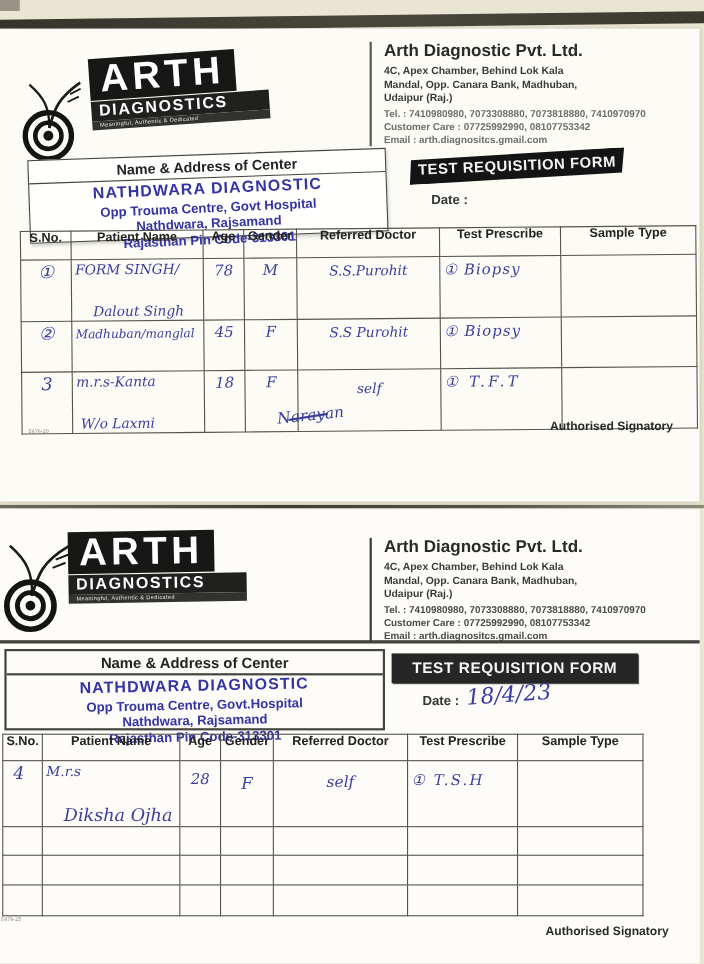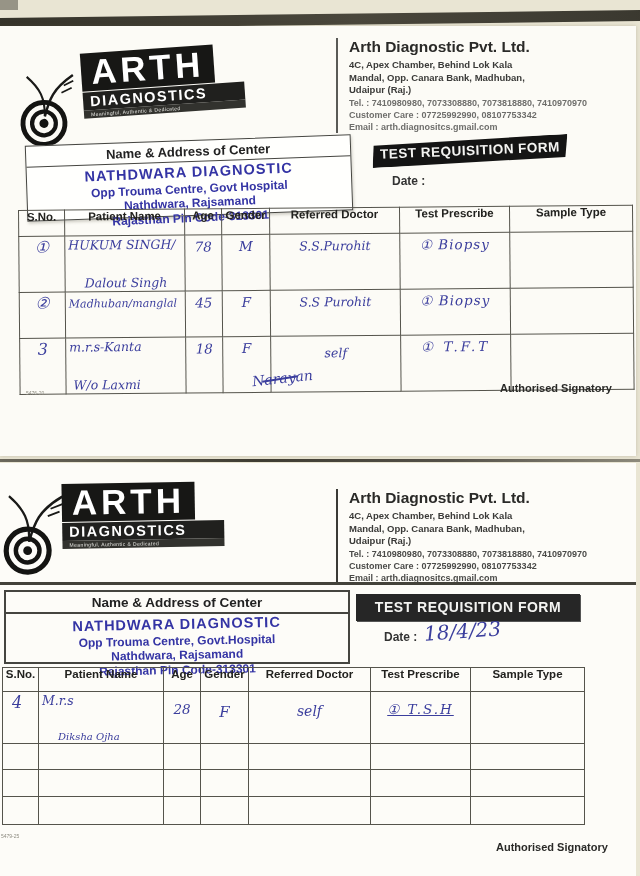--- a/index.html
+++ b/index.html
@@ -60,21 +60,21 @@
   table.req{border-collapse:collapse;table-layout:fixed;background:transparent;}
   table.req th{font-size:11.5px;font-weight:bold;color:#22221f;padding:0;}
   table.req th,table.req td{border:1.5px solid #55544c;vertical-align:top;}
   table.req td{padding:1px 3px;overflow:visible;}
   .sno-hand{font-size:16px;text-align:center;display:block;}
   .name1{font-size:12.5px;white-space:nowrap;}
   .name2{font-size:12.5px;padding-left:16px;white-space:nowrap;margin-top:23px;}
   .small-name{font-size:11px;}
   .age-hand,.gen-hand{font-size:13.5px;text-align:center;display:block;margin-top:2px;}
   .doc-hand{font-size:12.5px;text-align:center;display:block;margin-top:3px;}
-  .test-hand{font-size:13.5px;display:block;margin-top:2px;letter-spacing:1px;text-align:center;}
+  .test-hand{font-size:13.5px;display:block;margin-top:2px;letter-spacing:1px;}
 
   .note-hand{position:absolute;font-size:14px;}
   .strikeline{position:absolute;width:36px;height:2px;background:#3b3e9d;transform:rotate(-9deg);}
   .sig{position:absolute;font-size:11px;font-weight:bold;color:#2a2a28;}
   .tinycode{position:absolute;font-size:5px;color:#8d8b80;}
   .headrule{position:absolute;height:2.5px;background:#43423a;}
 </style>
 </head>
 <body>
 
@@ -146,21 +146,21 @@
       <th>Gender</th>
       <th>Referred Doctor</th>
       <th>Test Prescribe</th>
       <th>Sample Type</th>
     </tr>
     <tr style="height:52px;">
       <td>
             <span class="hand sno-hand">①</span>
           </td>
       <td>
-        <div class="hand name1">HUKUM SINGH/</div>
+        <div class="hand name1">FORM SINGH/</div>
         <div class="hand name2">Dalout Singh</div>
       </td>
       <td>
             <span class="hand age-hand">78</span>
           </td>
       <td>
             <span class="hand gen-hand">M</span>
           </td>
       <td>
             <span class="hand doc-hand">S.S.Purohit</span>
@@ -289,33 +289,33 @@
       <th>Referred Doctor</th>
       <th>Test Prescribe</th>
       <th>Sample Type</th>
     </tr>
     <tr style="height:50px;">
       <td>
             <span class="hand sno-hand" style="text-align:left;padding-left:6px;">4</span>
           </td>
       <td>
         <div class="hand name1">M.r.s</div>
-        <div class="hand name2" style="font-size:10px;">Diksha Ojha</div>
+        <div class="hand name2" style="font-size:16px;">Diksha Ojha</div>
       </td>
       <td>
             <span class="hand age-hand" style="margin-top:8px;">28</span>
           </td>
       <td>
             <span class="hand gen-hand" style="margin-top:10px;font-size:15px;">F</span>
           </td>
       <td>
             <span class="hand doc-hand" style="margin-top:10px;font-size:14px;">self</span>
           </td>
       <td>
-            <span class="hand test-hand" style="margin-top:8px;letter-spacing:2px;text-decoration:underline;">① T.S.H</span>
+            <span class="hand test-hand" style="margin-top:8px;letter-spacing:2px;">① T.S.H</span>
           </td>
       <td><span class="hand"></span></td>
     </tr>
     <tr style="height:26px;">
       <td></td>
           <td></td>
           <td></td>
           <td></td>
           <td></td>
           <td></td>

